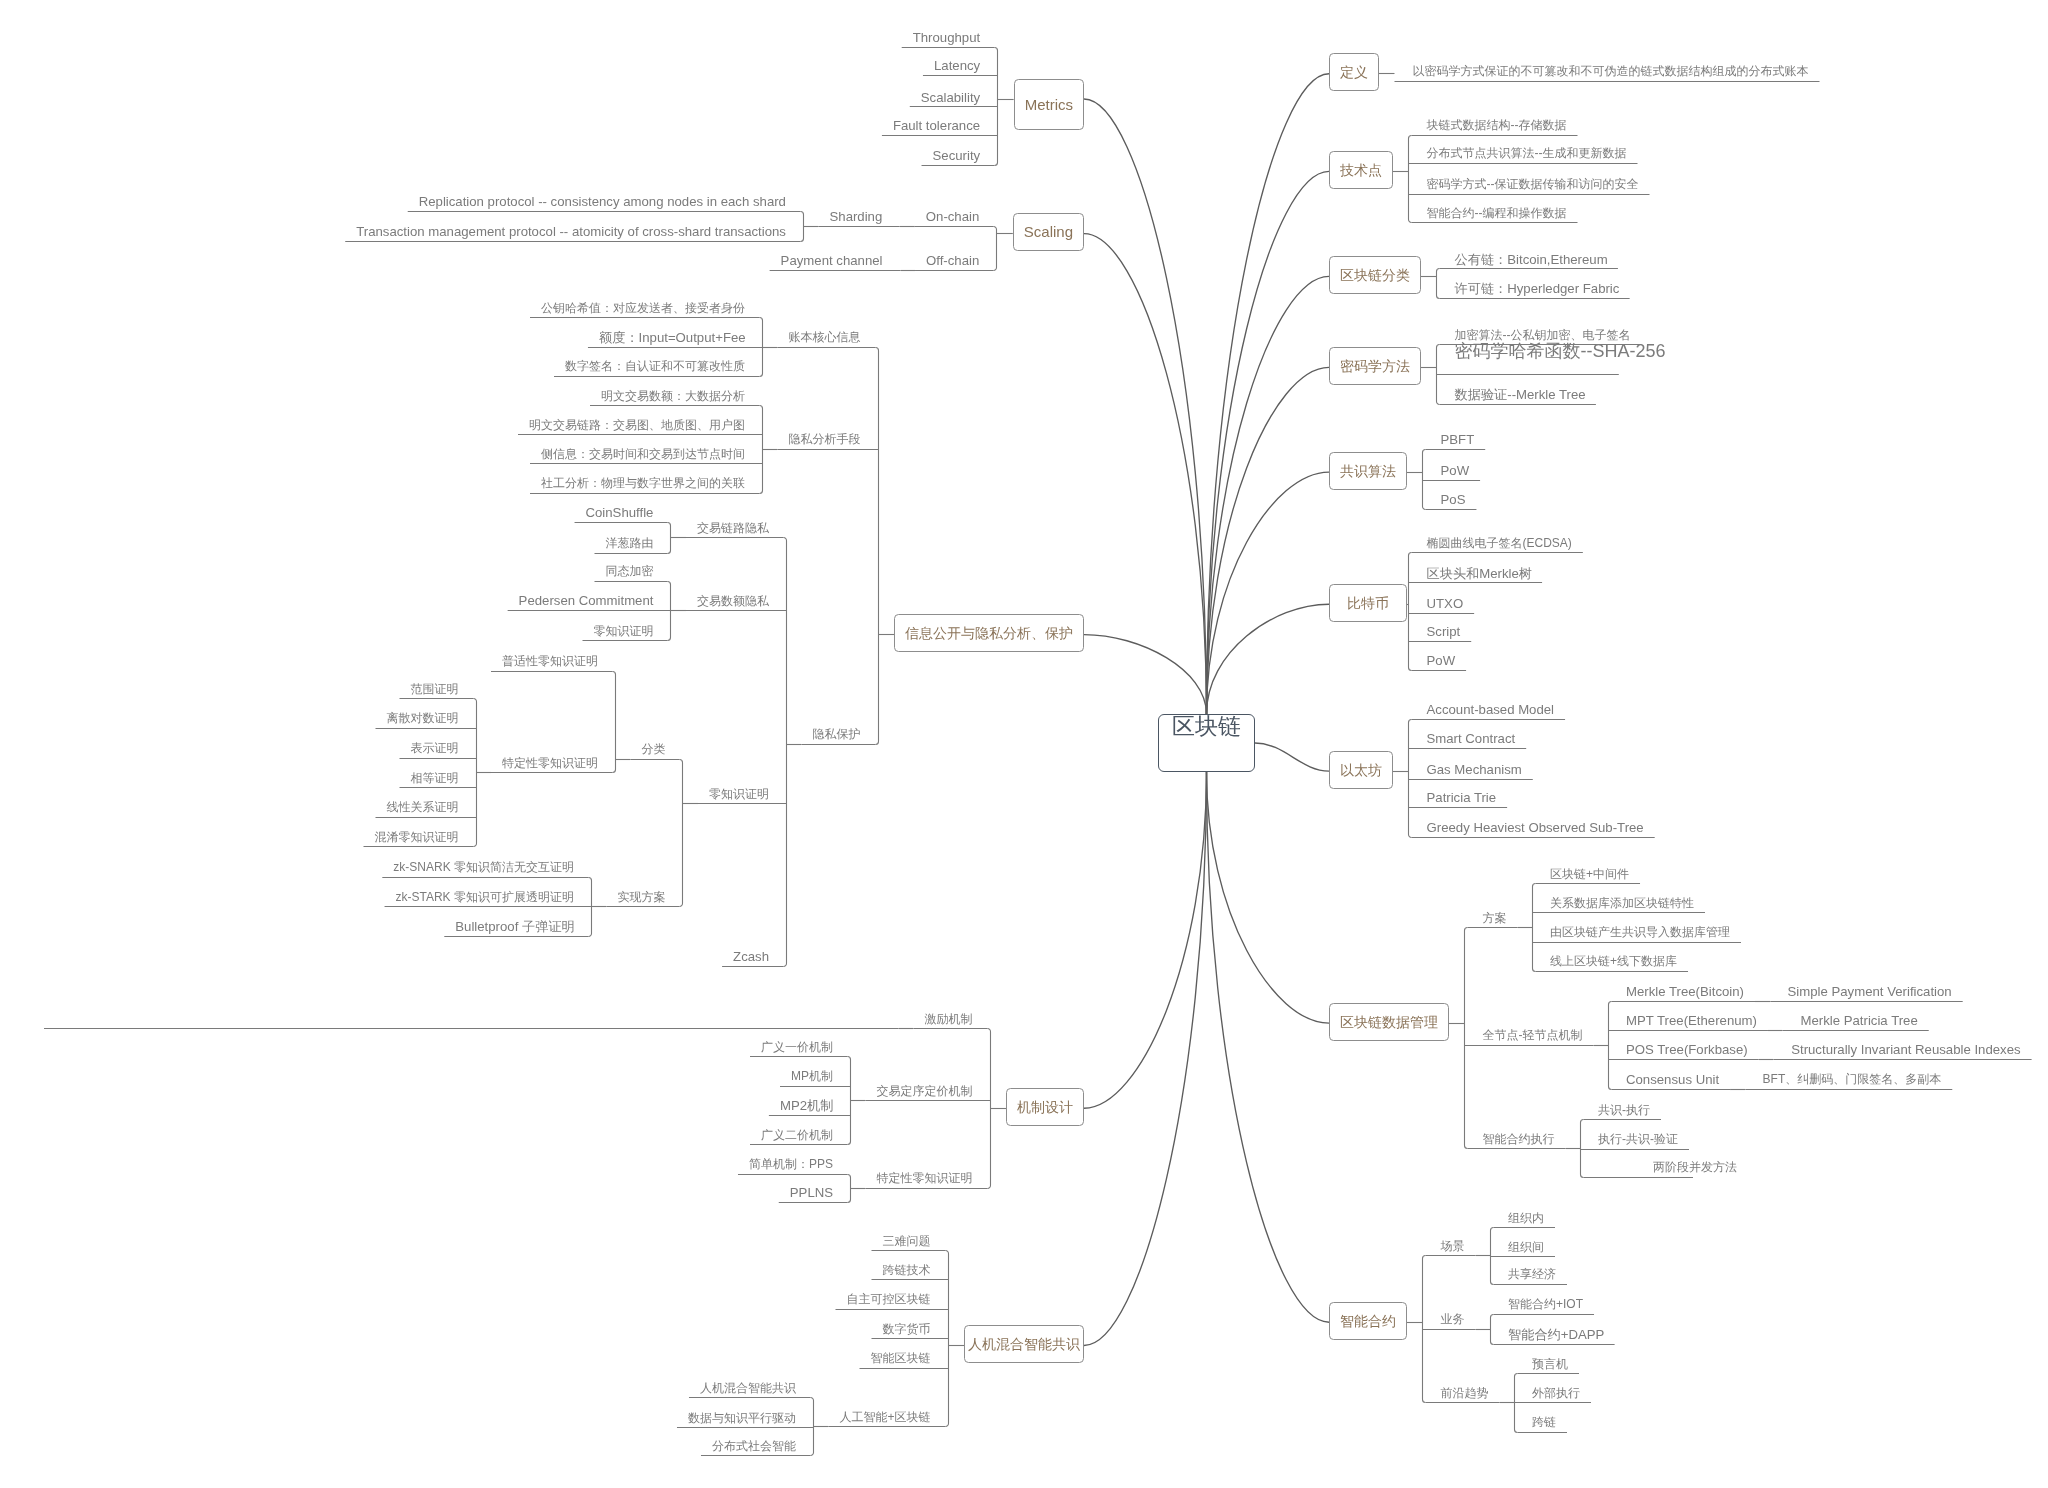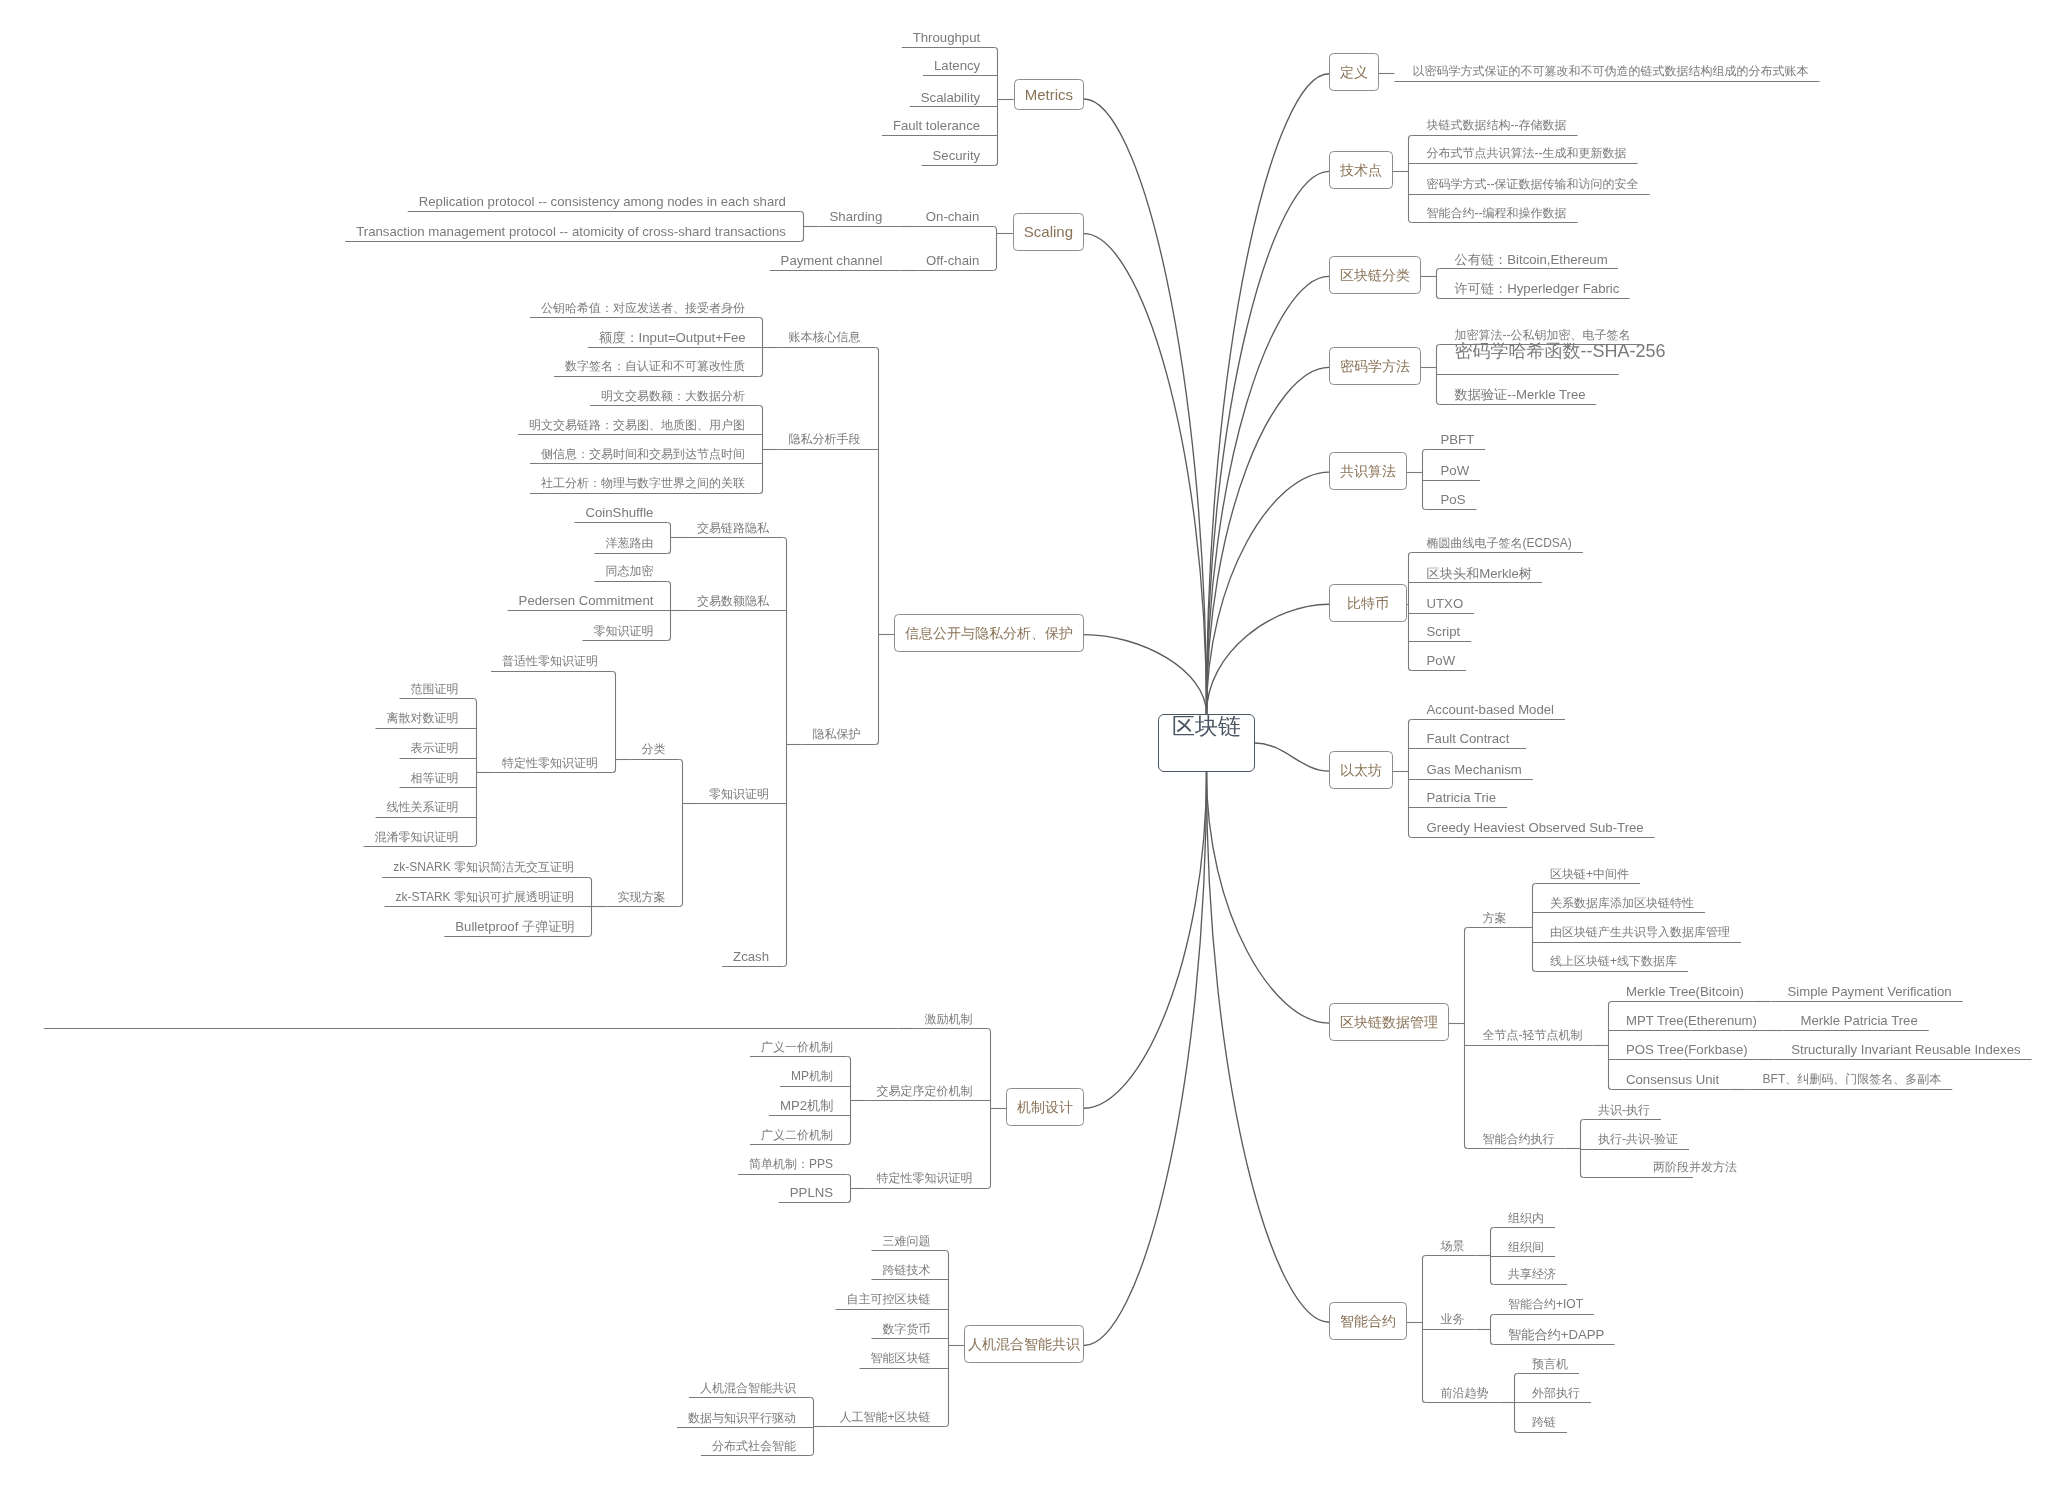--- a/index.html
+++ b/index.html
@@ -260,21 +260,21 @@
     </div>
   <div class="sub" style="left:1426.5px;top:533.70px;font-size:12.0px"><span>椭圆曲线电子签名(ECDSA)</span></div>
   <div class="sub" style="left:1426.5px;top:563.50px;font-size:13.2px"><span>区块头和Merkle树</span></div>
   <div class="sub" style="left:1426.5px;top:594.30px;font-size:13.2px"><span>UTXO</span></div>
   <div class="sub" style="left:1426.5px;top:622.00px;font-size:13.2px"><span>Script</span></div>
   <div class="sub" style="left:1426.5px;top:651.20px;font-size:13.2px"><span>PoW</span></div>
   <div class="topic" style="left:1329.0px;top:751.0px;width:64.0px;height:37.6px">
       <span class="topic-t" style="font-size:14.0px">以太坊</span>
     </div>
   <div class="sub" style="left:1426.5px;top:700.30px;font-size:13.2px"><span>Account-based Model</span></div>
-  <div class="sub" style="left:1426.5px;top:729.40px;font-size:13.2px"><span>Fault Contract</span></div>
+  <div class="sub" style="left:1426.5px;top:729.40px;font-size:13.2px"><span>Smart Contract</span></div>
   <div class="sub" style="left:1426.5px;top:760.30px;font-size:13.2px"><span>Gas Mechanism</span></div>
   <div class="sub" style="left:1426.5px;top:788.30px;font-size:13.2px"><span>Patricia Trie</span></div>
   <div class="sub" style="left:1426.5px;top:818.00px;font-size:13.2px"><span>Greedy Heaviest Observed Sub-Tree</span></div>
   <div class="topic" style="left:1329.0px;top:1003.0px;width:120.0px;height:37.6px">
       <span class="topic-t" style="font-size:14.0px">区块链数据管理</span>
     </div>
   <div class="sub" style="left:1482.5px;top:908.55px;font-size:12.0px"><span>方案</span></div>
   <div class="sub" style="left:1550.0px;top:864.80px;font-size:12.0px"><span>区块链+中间件</span></div>
   <div class="sub" style="left:1550.0px;top:893.97px;font-size:12.0px"><span>关系数据库添加区块链特性</span></div>
   <div class="sub" style="left:1550.0px;top:923.13px;font-size:12.0px"><span>由区块链产生共识导入数据库管理</span></div>
@@ -299,21 +299,21 @@
   <div class="sub" style="left:1508.0px;top:1208.50px;font-size:12.0px"><span>组织内</span></div>
   <div class="sub" style="left:1508.0px;top:1237.70px;font-size:12.0px"><span>组织间</span></div>
   <div class="sub" style="left:1508.0px;top:1265.10px;font-size:12.0px"><span>共享经济</span></div>
   <div class="sub" style="left:1440.5px;top:1310.40px;font-size:12.0px"><span>业务</span></div>
   <div class="sub" style="left:1508.0px;top:1295.40px;font-size:12.0px"><span>智能合约+IOT</span></div>
   <div class="sub" style="left:1508.0px;top:1324.90px;font-size:13.2px"><span>智能合约+DAPP</span></div>
   <div class="sub" style="left:1440.5px;top:1383.80px;font-size:12.0px"><span>前沿趋势</span></div>
   <div class="sub" style="left:1532.0px;top:1354.60px;font-size:12.0px"><span>预言机</span></div>
   <div class="sub" style="left:1532.0px;top:1383.80px;font-size:12.0px"><span>外部执行</span></div>
   <div class="sub" style="left:1532.0px;top:1413.00px;font-size:12.0px"><span>跨链</span></div>
-  <div class="topic" style="left:1013.7px;top:79.0px;width:70.3px;height:31px">
+  <div class="topic" style="left:1013.7px;top:79.0px;width:70.3px;height:51px">
       <span class="topic-t" style="font-size:15.0px">Metrics</span>
     </div>
   <div class="sub" style="left:912.7px;top:27.90px;font-size:13.2px"><span>Throughput</span></div>
   <div class="sub" style="left:934.0px;top:56.40px;font-size:13.2px"><span>Latency</span></div>
   <div class="sub" style="left:920.8px;top:87.50px;font-size:13.2px"><span>Scalability</span></div>
   <div class="sub" style="left:892.9px;top:116.10px;font-size:13.2px"><span>Fault tolerance</span></div>
   <div class="sub" style="left:932.5px;top:146.20px;font-size:13.2px"><span>Security</span></div>
   <div class="topic" style="left:1012.8px;top:213.0px;width:71.2px;height:37.6px">
       <span class="topic-t" style="font-size:15.0px">Scaling</span>
     </div>

